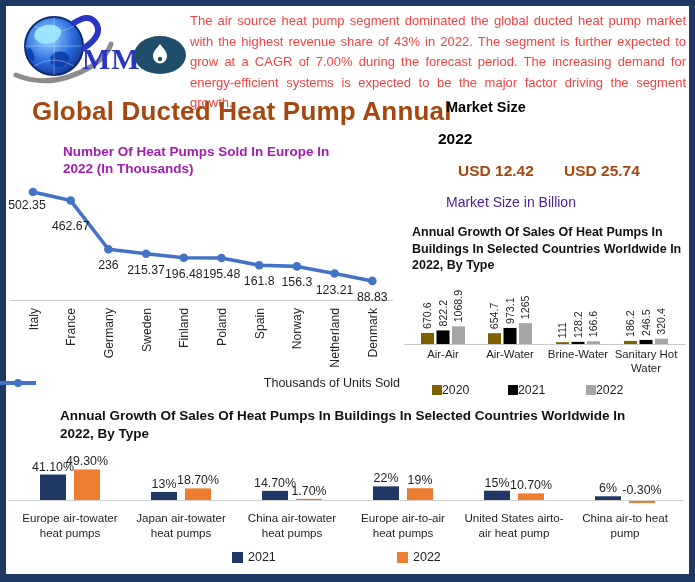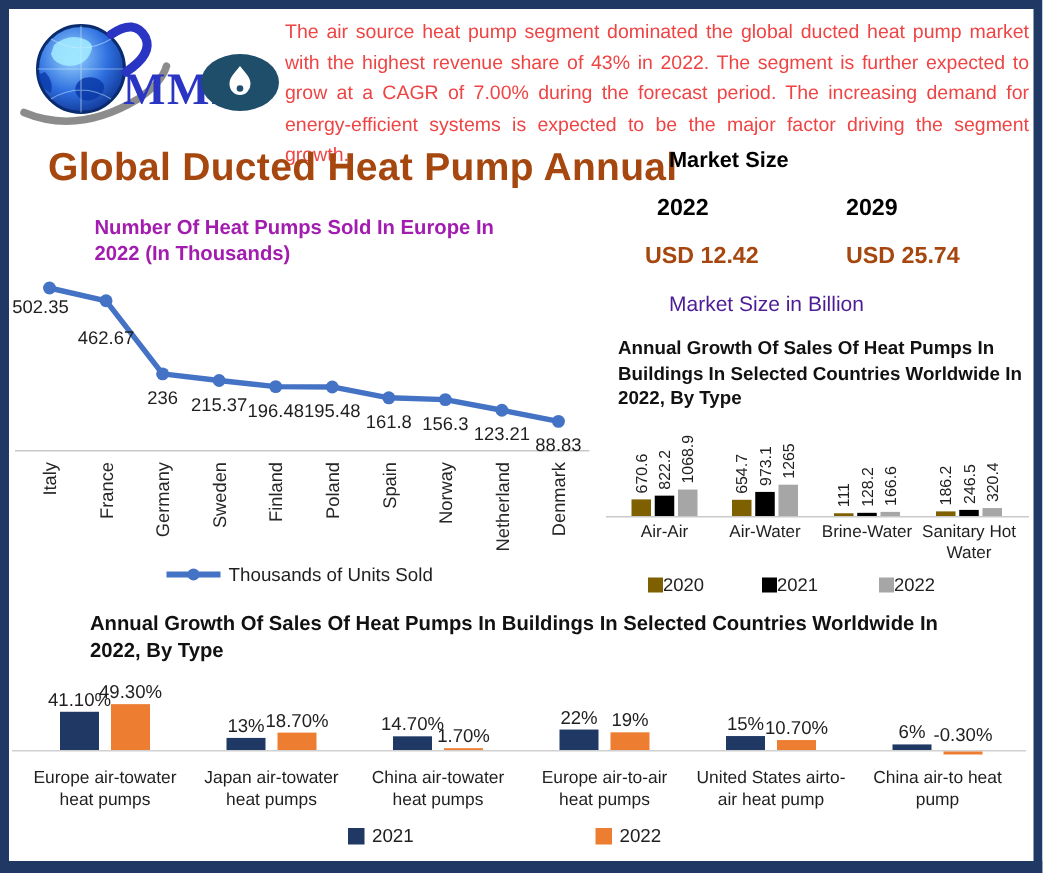--- a/index.html
+++ b/index.html
@@ -6,30 +6,30 @@
   #frame{position:relative;width:695px;height:582px;background:#fff;overflow:hidden;
          box-shadow:inset 0 0 0 6px #203864, inset 0 -8px 0 0 #203864;}
   #frame *{box-sizing:border-box;}
   .abs{position:absolute;}
   .ctr{text-align:left;}
   #intro{left:190px;top:11px;width:496px;height:85px;font-size:13px;line-height:20.5px;
          color:#ef4444;text-align:justify;}
   #page-title{left:32px;top:96px;font-size:26px;font-weight:bold;color:#A5470E;letter-spacing:.2px;}
   #line-title{left:63px;top:143px;width:295px;font-size:13.5px;line-height:17px;font-weight:bold;color:#a21caf;}
   #line-svg{left:0;top:168px;}
-  #line-legend{left:0;top:376px;width:400px;display:flex;align-items:center;justify-content:center;gap:5px;}
+  #line-legend{left:0;top:376px;width:400px;display:flex;align-items:center;justify-content:space-between;gap:5px;}
   .lmark{position:relative;width:36px;height:14px;display:inline-block;}
   .lmark .bar{position:absolute;left:0;top:5px;width:36px;height:3.5px;}
   .lmark .dot{position:absolute;left:14px;top:3px;width:8px;height:8px;border-radius:50%;}
   #line-legend .lbl{font-size:12.5px;color:#1f1f1f;}
   .ms-head{left:446px;top:99px;width:250px;font-size:14.5px;font-weight:bold;color:#000;}
   .ms-y0{left:438px;top:130px;width:120px;}
   .ms-y1{left:564px;top:130px;width:120px;}
   .ms-year{font-size:15.5px;font-weight:bold;color:#000;}
-  .ms-v0{left:430px;top:162px;width:120px;}
+  .ms-v0{left:458px;top:162px;width:120px;}
   .ms-v1{left:564px;top:162px;width:120px;}
   .ms-val{font-size:15.5px;font-weight:bold;color:#A5470E;}
   .ms-note{left:446px;top:194px;width:250px;font-size:14px;color:#4c1d95;}
   #typebar-title{left:412px;top:224px;width:272px;font-size:12.5px;line-height:16.5px;font-weight:bold;color:#111;}
   #typebar-svg{left:402px;top:278px;}
   .tleg{top:383px;font-size:12.3px;color:#1f1f1f;display:flex;align-items:center;gap:0;}
   .tleg .sw{width:10px;height:10px;display:inline-block;}
   #tleg0{left:432px;} #tleg1{left:508px;} #tleg2{left:586px;}
   #countrybar-title{left:60px;top:407px;width:575px;font-size:13.5px;line-height:17.5px;font-weight:bold;color:#111;}
   #countrybar-svg{left:0;top:446px;}
@@ -111,21 +111,20 @@
   <div id="line-legend" class="abs">
     <span class="lmark">
       <span class="bar" style="background: rgb(68, 114, 196);"></span>
       <span class="dot" style="background: rgb(68, 114, 196);"></span>
     </span>
     <span class="lbl">Thousands of Units Sold</span>
   </div>
 
   <div class="abs ctr ms-head">Market Size</div>
   <div class="abs ctr ms-year ms-y0">2022</div>
-  <div class="abs ctr ms-year ms-y1">2029</div>
   <div class="abs ctr ms-val ms-v0">USD 12.42</div>
   <div class="abs ctr ms-val ms-v1">USD 25.74</div>
   <div class="abs ctr ms-note">Market Size in Billion</div>
 
   <div id="typebar-title" class="abs ctr">Annual Growth Of Sales Of Heat Pumps In Buildings In Selected Countries Worldwide In 2022, By Type</div>
   <svg id="typebar-svg" class="abs" width="288" height="100" viewBox="0 0 288 100">
       <line x1="2" y1="66.5" x2="284" y2="66.5" stroke="#C9C9C9" stroke-width="1"></line>
       <rect x="19" y="54.9351" width="13" height="11.064900000000002" fill="#7F6000"></rect>
       <text x="29.3" y="50.9351" text-anchor="start" font-size="10.6" fill="#1f1f1f" transform="rotate(-90 29.3 50.9351)">670.6</text>
       <rect x="86" y="55.197449999999996" width="13" height="10.802550000000002" fill="#7F6000"></rect>

